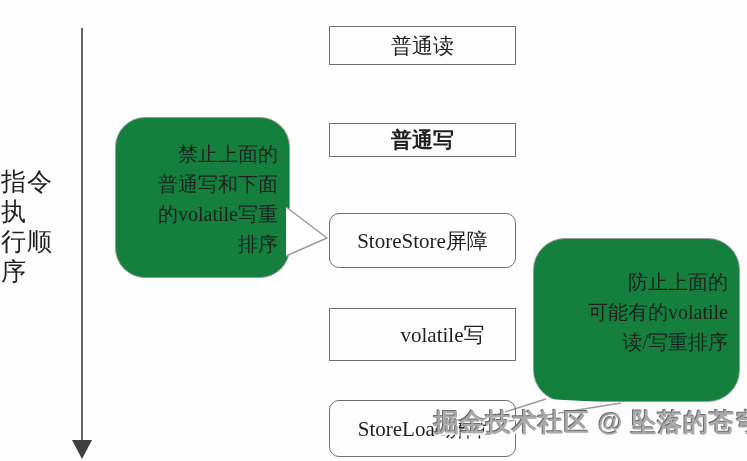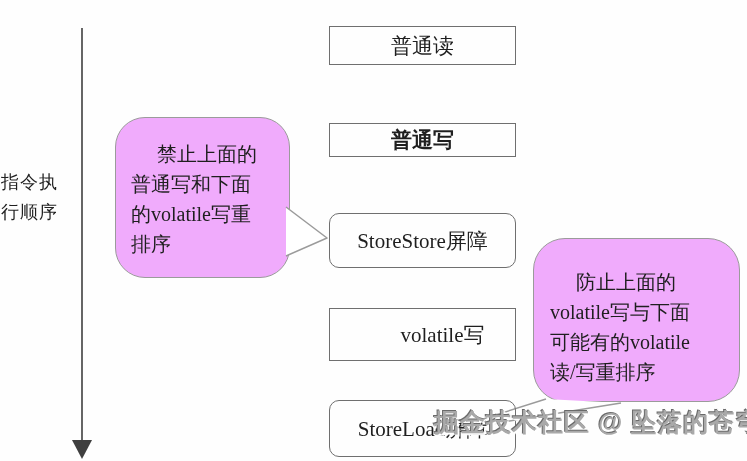--- a/index.html
+++ b/index.html
@@ -15,21 +15,21 @@
     overflow: hidden;
     font-family: "Liberation Serif", "DejaVu Serif", serif;
   }
 
   
   .axis-label {
     position: absolute;
     left: 1px;
     top: 167px;
     width: 72px;
-    font-size: 18px;
+    font-size: 25px;
     line-height: 30px;
     color: var(--text, #1f1f1f);
     letter-spacing: 1px;
   }
 
   
   .overlay {
     position: absolute;
     left: 0;
     top: 0;
@@ -68,26 +68,27 @@
   .box.rounded { border-radius: 10px; }
   #box-normal-read   { top: 26px;  height: 39px; }
   #box-normal-write  { top: 123px; height: 34px; font-weight: bold; }
   #box-storestore    { top: 213px; height: 55px; }
   #box-volatile-write{ top: 308px; height: 53px; padding-left: 40px; }
   #box-storeload     { top: 400px; height: 57px; }
 
   
   .callout {
     position: absolute;
-    background: #f0abfc;
+    background: #15803d;
     border: 1.5px solid var(--bubble-border, #9b9b9b);
     font-size: 20px;
     line-height: 30px;
     color: var(--text, #1f1f1f);
     box-sizing: border-box;
+    text-align: right;
   }
   #callout-left {
     left: 115px;
     top: 117px;
     width: 175px;
     height: 161px;
     border-radius: 30px;
     padding: 21px 11px 0 15px;
   }
   #callout-right {
@@ -128,21 +129,20 @@
 
     <div class="callout" id="callout-left">
         <div class="first-line">禁止上面的</div>
         <div>普通写和下面</div>
         <div>的volatile写重</div>
         <div>排序</div>
       </div>
 
     <div class="callout" id="callout-right">
         <div class="first-line">防止上面的</div>
-        <div>volatile写与下面</div>
         <div>可能有的volatile</div>
         <div>读/写重排序</div>
       </div>
 
     <svg class="overlay" viewBox="0 0 747 461" xmlns="http://www.w3.org/2000/svg">
 
       <line class="arrow-line" x1="82" y1="28" x2="82" y2="442"></line>
       <polygon class="arrow-head" points="72,440 92,440 82,459"></polygon>
 
       <path class="tail" d="M286,207 L327,238 L286,256"></path>

